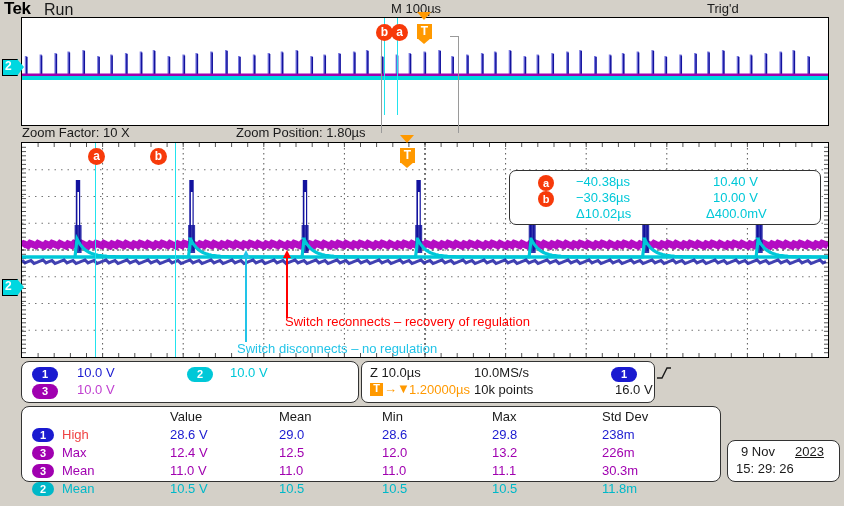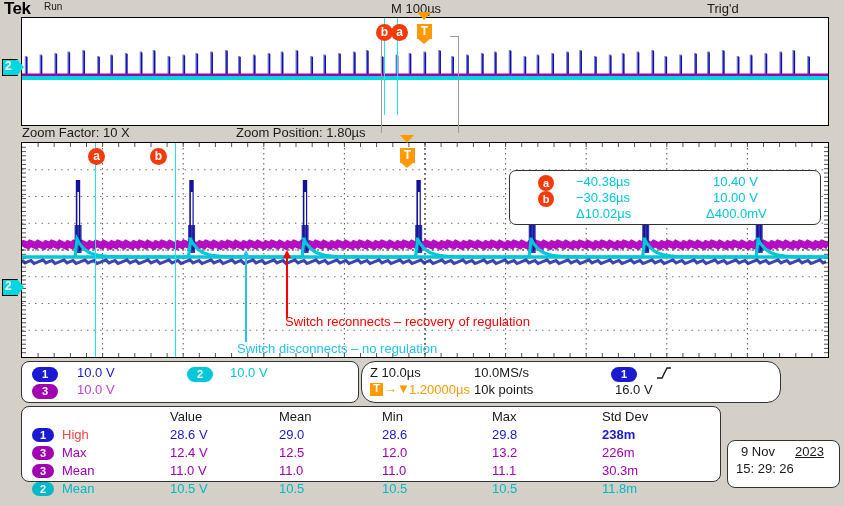--- a/index.html
+++ b/index.html
@@ -5,21 +5,21 @@
   html,body{margin:0;padding:0;background:#d4d0c8;}
   body{width:844px;height:506px;overflow:hidden;
        font-family:"Liberation Sans",sans-serif;
        -webkit-font-smoothing:none;}
   .scope{position:relative;width:844px;height:506px;background:#d4d0c8;}
 
   
   .topbar{position:absolute;left:0;top:0;width:844px;height:18px;}
   .tek{position:absolute;left:4px;top:-1px;font-size:17px;font-weight:bold;
        color:#000;letter-spacing:-0.5px;font-family:"Liberation Sans",sans-serif;}
-  .runtxt{position:absolute;left:44px;top:1px;font-size:10px;color:#1a1a1a;}
+  .runtxt{position:absolute;left:44px;top:1px;font-size:16px;color:#1a1a1a;}
   .mtime{position:absolute;left:391px;top:1px;font-size:13px;color:#1a1a1a;}
   .trigd{position:absolute;left:707px;top:1px;font-size:13px;color:#1a1a1a;}
 
   
   .ovframe{position:absolute;left:21px;top:17px;width:808px;height:109px;
            background:#ffffff;border:1px solid #000;box-sizing:border-box;}
   .ovwaves{position:absolute;left:0;top:0;width:100%;height:100%;}
 
   
   .zbracket{position:absolute;top:18px;height:97px;width:1px;background:#9a9a9a;}
@@ -75,34 +75,34 @@
   
   .annot-red{position:absolute;font-size:13px;color:#ff0000;white-space:nowrap;}
   .annot-cyan{position:absolute;font-size:13px;color:#22c4e8;white-space:nowrap;text-align:center;}
   .arrow-v{position:absolute;width:2px;}
   .arrow-head{position:absolute;width:0;height:0;
        border-left:4px solid transparent;border-right:4px solid transparent;}
 
   
   .chbar{position:absolute;left:21px;top:361px;width:338px;height:42px;
          background:#fff;border:1.5px solid #333;border-radius:8px;box-sizing:border-box;}
-  .horizbar{position:absolute;left:361px;top:361px;width:420px;height:42px;
-         background:#fff;border:1.5px solid #333;border-radius:14px;box-sizing:border-box;}
+  .horizbar{position:absolute;left:361px;top:361px;width:294px;height:42px;
+         background:#fff;border:1.5px solid #333;border-radius:7px;box-sizing:border-box;}
   .pill{position:absolute;width:26px;height:15px;border-radius:8px;
         color:#fff;font-size:11px;font-weight:bold;text-align:center;line-height:15px;}
   .valtxt{position:absolute;font-size:13px;}
 
   
   .meastable{position:absolute;left:21px;top:406px;width:700px;height:76px;
              background:#fff;border:1.5px solid #333;border-radius:8px;box-sizing:border-box;}
   .mcell{position:absolute;font-size:13px;white-space:nowrap;}
   .mhead{color:#1a1a1a;}
 
   
-  .datebox{position:absolute;left:727px;top:440px;width:113px;height:48px;
+  .datebox{position:absolute;left:727px;top:440px;width:113px;height:42px;
            background:#fff;border:1.5px solid #333;border-radius:8px;box-sizing:border-box;padding-left:7px;}
   .datetxt{position:absolute;font-size:13px;color:#1a1a1a;}
 
   .ck{color:#1a1a1a;}
 </style>
 </head>
 <body>
 
 <div class="scope">
 
@@ -590,21 +590,21 @@
     <div class="mcell mhead" style="left:470px;top:2px;">Max</div>
     <div class="mcell mhead" style="left:580px;top:2px;">Std Dev</div>
 
     <div id="measrows">
         <div class="pill" style="left: 10px; top: 21px; background: rgb(26, 26, 208); width: 22px; height: 14px; line-height: 14px;">1</div>
         <div class="mcell" style="left: 40px; top: 20px; color: #ef4444;">High</div>
         <div class="mcell" style="left: 148px; top: 20px; color: rgb(26, 26, 208);">28.6 V</div>
         <div class="mcell" style="left: 257px; top: 20px; color: rgb(26, 26, 208);">29.0</div>
         <div class="mcell" style="left: 360px; top: 20px; color: rgb(26, 26, 208);">28.6</div>
         <div class="mcell" style="left: 470px; top: 20px; color: rgb(26, 26, 208);">29.8</div>
-        <div class="mcell" style="left: 580px; top: 20px; color: rgb(26, 26, 208); font-weight: bold;">238m</div>
+        <div class="mcell" style="left: 580px; top: 20px; color: rgb(26, 26, 208);">238m</div>
         <div class="pill" style="left: 10px; top: 39px; background: rgb(160, 0, 176); width: 22px; height: 14px; line-height: 14px;">3</div>
         <div class="mcell" style="left: 40px; top: 38px; color: rgb(160, 0, 176);">Max</div>
         <div class="mcell" style="left: 148px; top: 38px; color: rgb(160, 0, 176);">12.4 V</div>
         <div class="mcell" style="left: 257px; top: 38px; color: rgb(160, 0, 176);">12.5</div>
         <div class="mcell" style="left: 360px; top: 38px; color: rgb(160, 0, 176);">12.0</div>
         <div class="mcell" style="left: 470px; top: 38px; color: rgb(160, 0, 176);">13.2</div>
         <div class="mcell" style="left: 580px; top: 38px; color: rgb(160, 0, 176);">226m</div>
         <div class="pill" style="left: 10px; top: 57px; background: rgb(160, 0, 176); width: 22px; height: 14px; line-height: 14px;">3</div>
         <div class="mcell" style="left: 40px; top: 56px; color: rgb(160, 0, 176);">Mean</div>
         <div class="mcell" style="left: 148px; top: 56px; color: rgb(160, 0, 176);">11.0 V</div>

